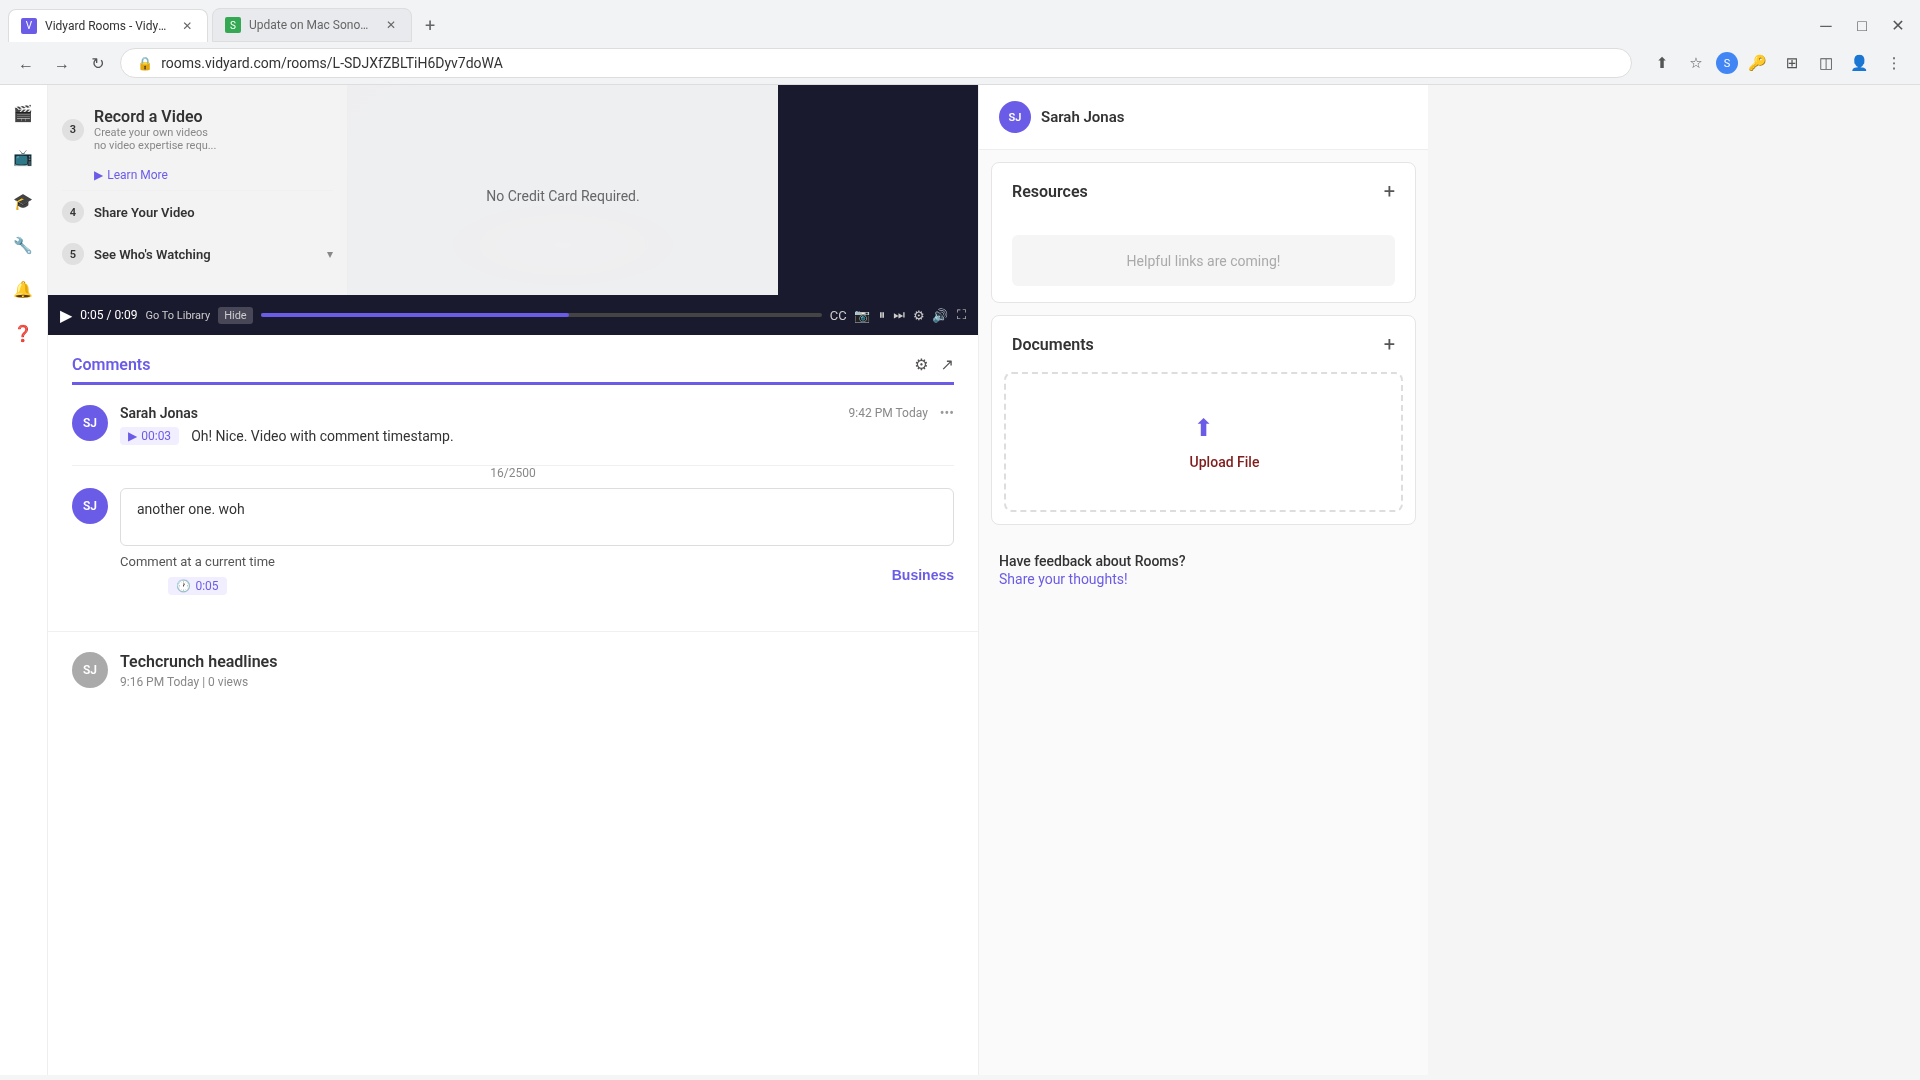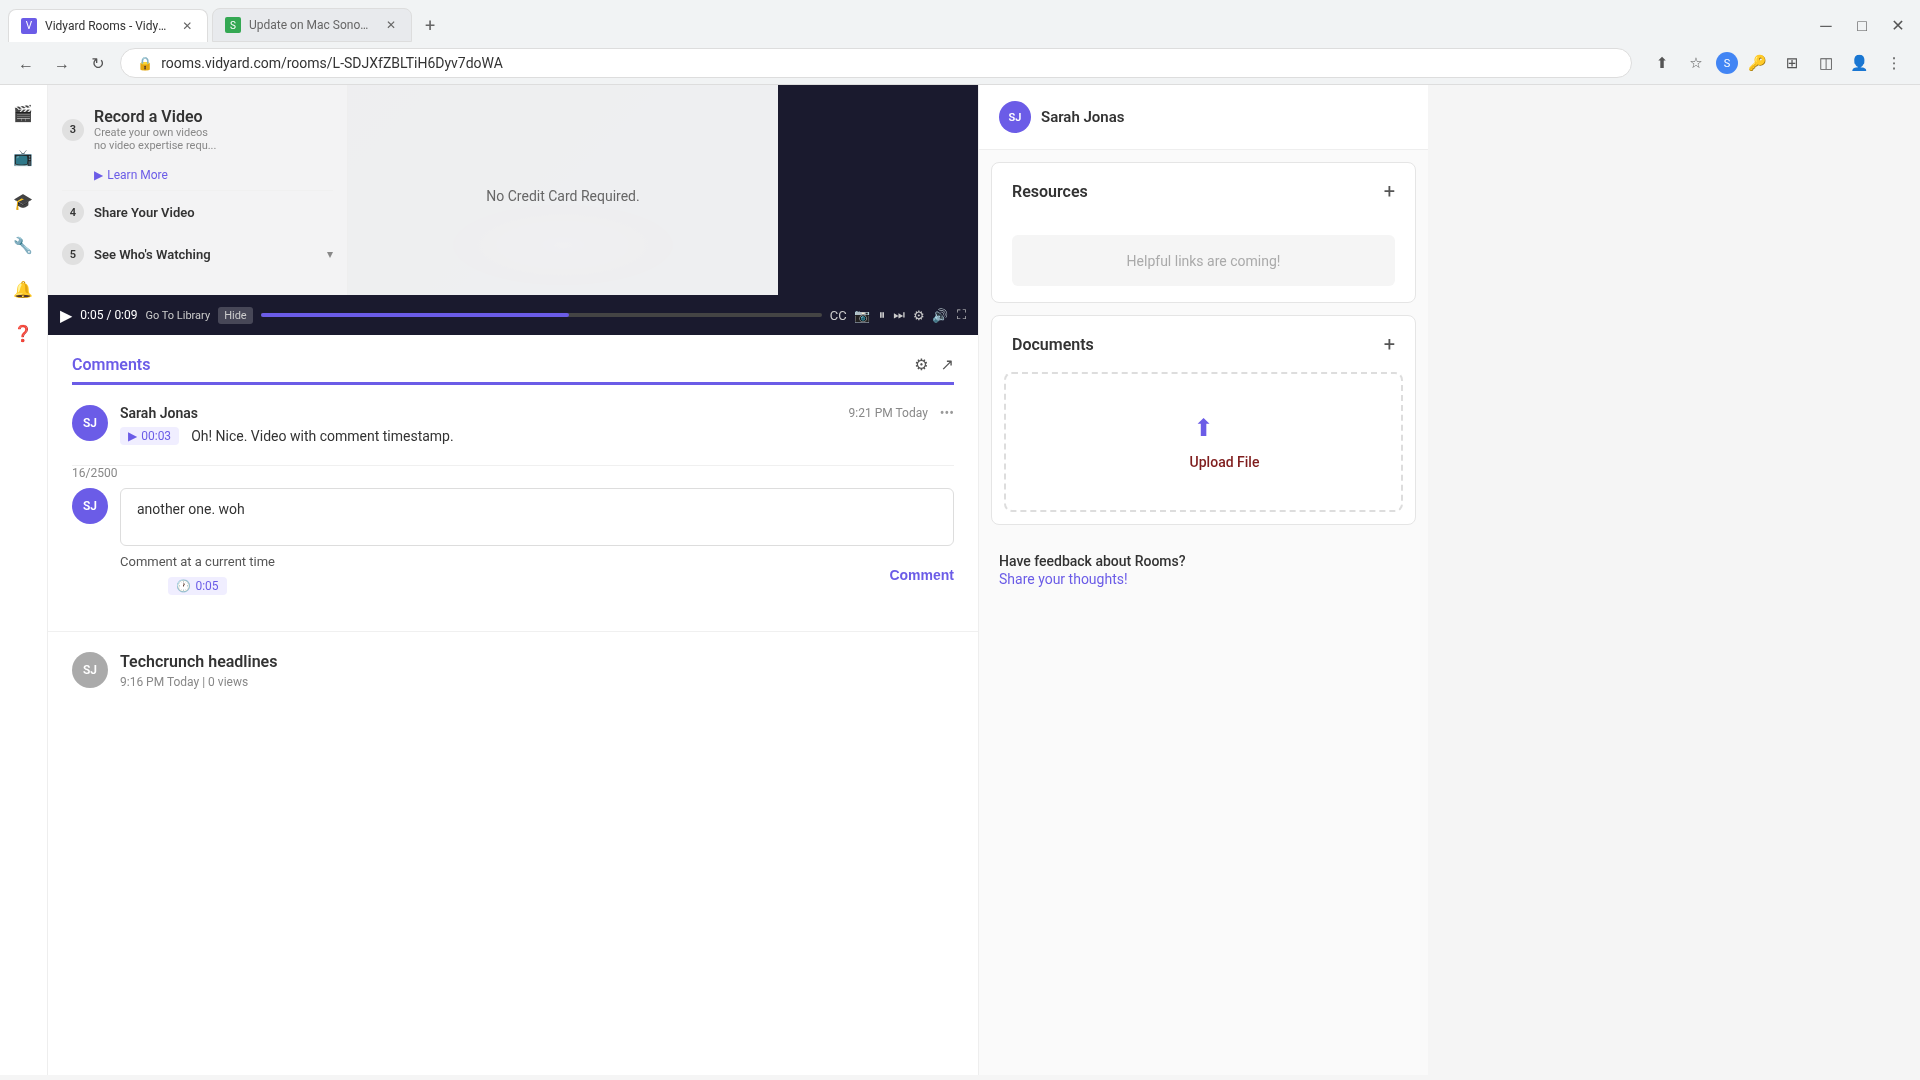--- a/index.html
+++ b/index.html
@@ -64,21 +64,21 @@
     .comment-body { flex: 1; }
     .comment-header { display: flex; align-items: center; justify-content: space-between; margin-bottom: 6px; }
     .comment-author { font-weight: 600; font-size: 14px; color: #333; }
     .comment-time { font-size: 12px; color: #888; }
     .comment-timestamp-badge { display: inline-flex; align-items: center; gap: 4px; background: #f0eeff; color: #6b5ce7; border-radius: 4px; padding: 2px 8px; font-size: 12px; margin-right: 8px; }
     .comment-text { font-size: 14px; color: #333; }
     .comment-more { color: #999; font-size: 14px; cursor: pointer; }
 
     
     .comment-input-area { padding: 0 0 16px; }
-    .char-count { text-align: left; font-size: 12px; color: #888; margin-bottom: 8px; }
+    .char-count { text-align: center; font-size: 12px; color: #888; margin-bottom: 8px; }
     .comment-input-row { display: flex; gap: 12px; align-items: flex-start; }
     .comment-input { flex: 1; border: 1px solid #ddd; border-radius: 6px; padding: 12px 16px; font-size: 14px; color: #333; min-height: 50px; resize: none; outline: none; font-family: inherit; }
     .comment-footer { display: flex; align-items: center; justify-content: space-between; margin-top: 8px; padding-left: 48px; }
     .comment-at-time { font-size: 13px; color: #555; display: flex; align-items: center; gap: 8px; flex-direction: column; }
     .time-badge { background: #f0eeff; color: #6b5ce7; border-radius: 4px; padding: 2px 8px; font-size: 12px; display: flex; align-items: center; gap: 4px; }
     .submit-btn { color: #6b5ce7; font-size: 14px; font-weight: 600; cursor: pointer; background: none; border: none; }
 
     
     .post-item { display: flex; gap: 12px; padding: 20px 24px; border-top: 1px solid #f0f0f0; }
     .avatar-gray { width: 36px; height: 36px; border-radius: 50%; background: #aaa; color: white; display: flex; align-items: center; justify-content: center; font-size: 12px; font-weight: 600; flex-shrink: 0; }
@@ -239,21 +239,21 @@
             <span class="comment-action-icon">↗</span>
           </div>
         </div>
 
         <div class="comment-item">
           <div class="avatar">SJ</div>
           <div class="comment-body">
             <div class="comment-header">
               <span class="comment-author">Sarah Jonas</span>
               <div style="display:flex; align-items:center; gap:12px;">
-                <span class="comment-time">9:21 PM Today</span>
+                <span class="comment-time">9:42 PM Today</span>
                 <span class="comment-more">•••</span>
               </div>
             </div>
             <div style="display:flex; align-items:center; flex-wrap:wrap; gap:4px;">
               <span class="comment-timestamp-badge">
                 <span>▶</span>
                 <span>00:03</span>
               </span>
               <span class="comment-text">Oh! Nice. Video with comment timestamp.</span>
             </div>
@@ -267,21 +267,21 @@
             <textarea class="comment-input" rows="2" style="">another one. woh</textarea>
           </div>
           <div class="comment-footer">
             <div class="comment-at-time">
               <span>Comment at a current time</span>
               <div class="time-badge">
                 <span>🕐</span>
                 <span>0:05</span>
               </div>
             </div>
-            <button class="submit-btn">Comment</button>
+            <button class="submit-btn">Business</button>
           </div>
         </div>
       </div>
 
       <div class="post-item">
         <div class="avatar-gray">SJ</div>
         <div>
           <div class="post-title">Techcrunch headlines</div>
           <div class="post-meta">9:16 PM Today  |  0 views</div>
         </div>

